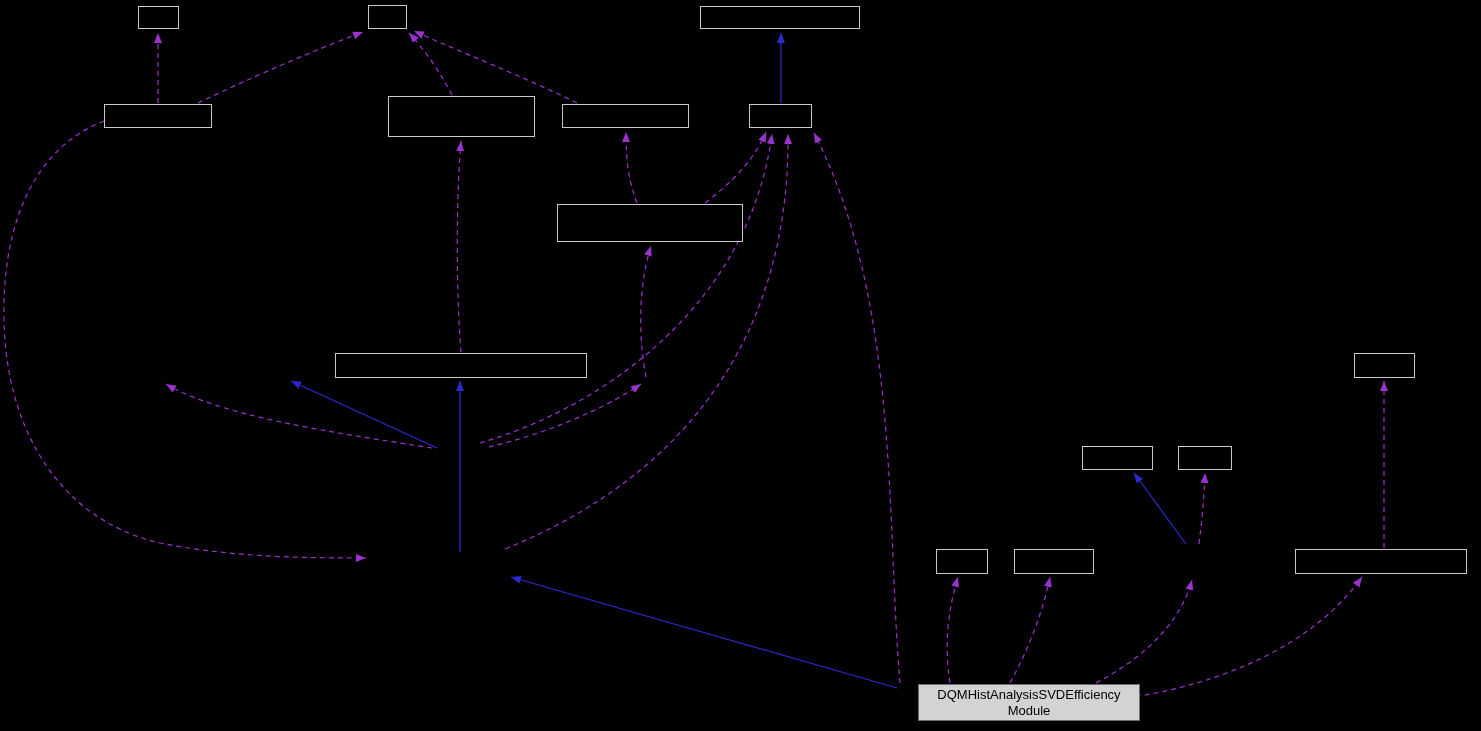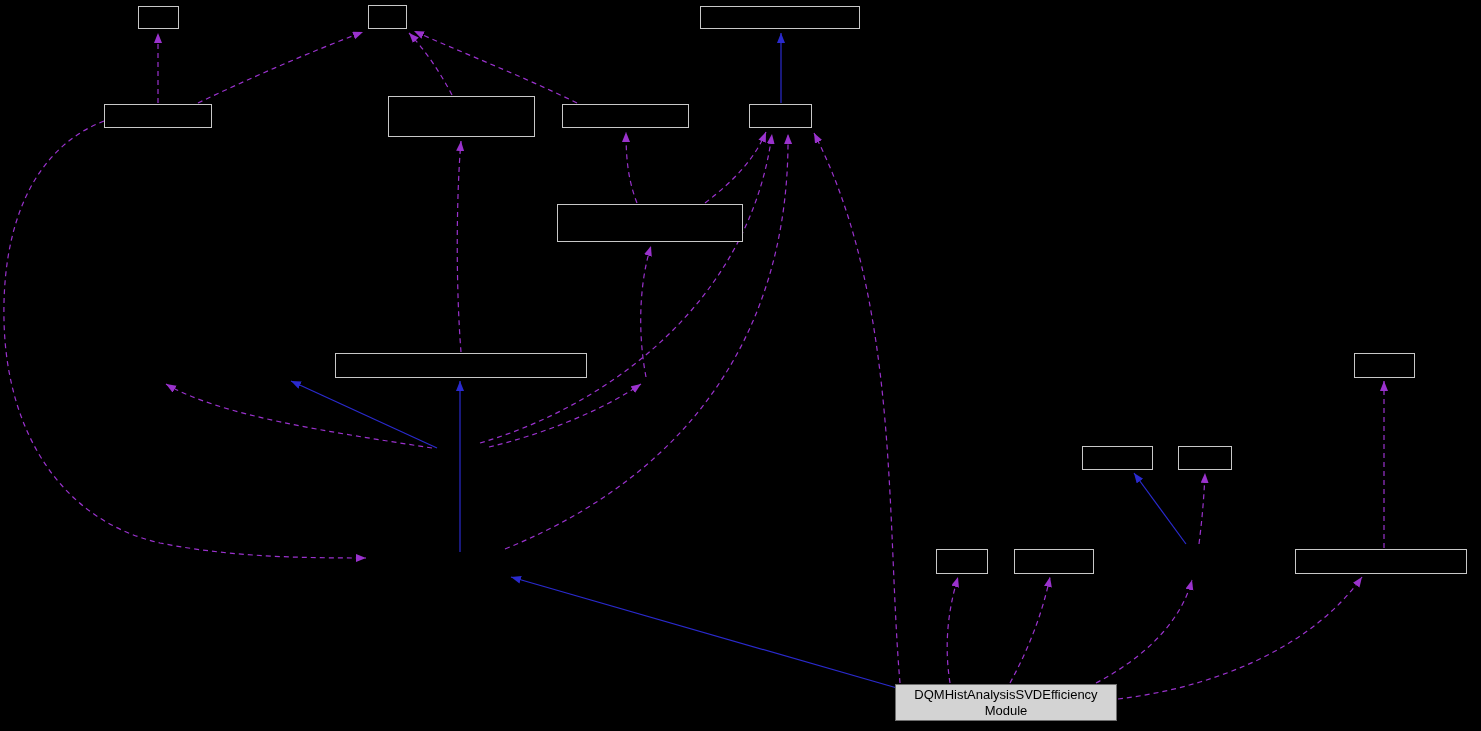--- a/index.html
+++ b/index.html
@@ -35,20 +35,21 @@
   .node.main{
     background:var(--highlight-fill);
     border:1px solid var(--highlight-border);
     color:var(--highlight-text);
     font-size:13px;
     line-height:16px;
     text-align:center;
     display:flex;
     flex-direction:column;
     justify-content:center;
+    margin-left:23px;
   }
 </style>
 </head>
 <body>
 
 <div class="canvas">
 
   <svg class="edges" viewBox="0 0 1481 731">
     <defs>
       <marker id="arrowU" orient="auto" markerUnits="userSpaceOnUse" markerWidth="12" markerHeight="10" refX="10" refY="4">

